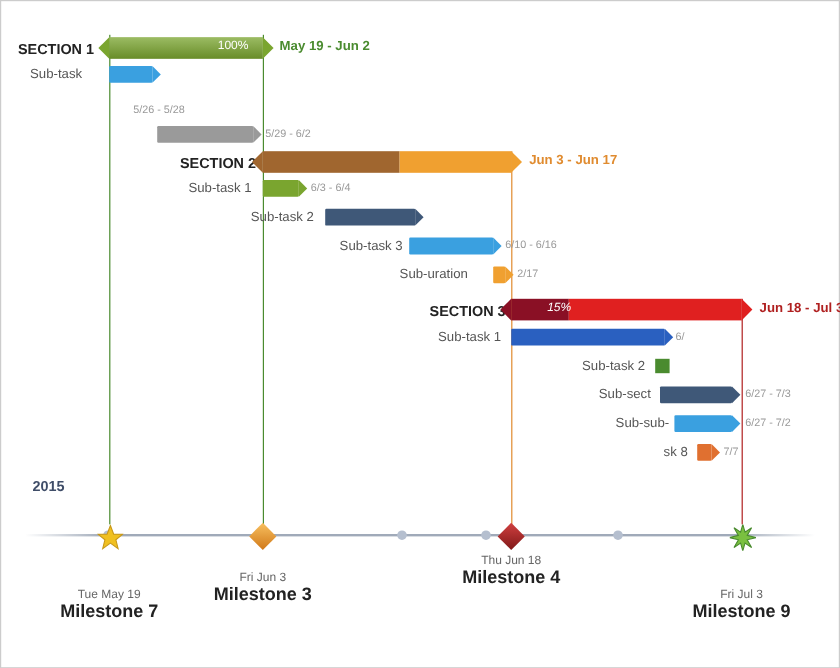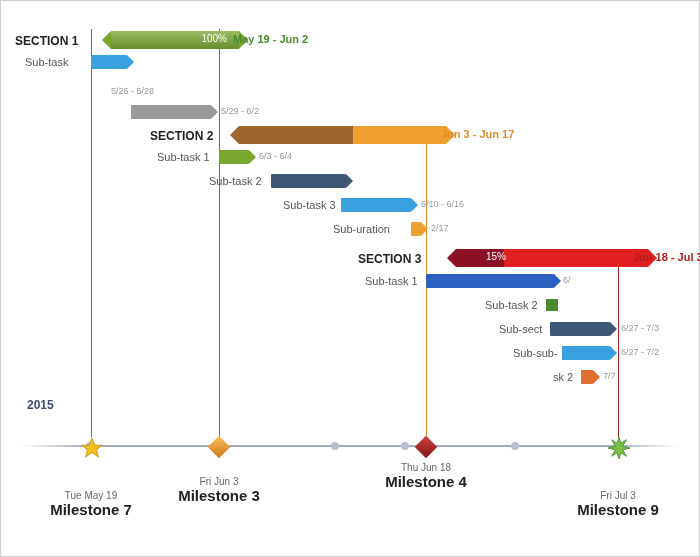--- a/index.html
+++ b/index.html
@@ -6,21 +6,21 @@
   body { font-family: Arial, sans-serif; background: #fff; width: 700px; height: 557px; position: relative; overflow: hidden; }
   .chart { position: relative; width: 700px; height: 557px; border: 1px solid #ccc; }
   
   
   .vline { position: absolute; top: 28px; width: 1px; height: 408px; }
   .vline.green { background: #4a8b2f; }
   .vline.orange { background: #e08b2f; }
   .vline.red { background: #b02020; }
   
   
-  .sbar { position: absolute; height: 18px; margin-left: 20px; }
+  .sbar { position: absolute; height: 18px; }
   .arrow-bar {
     position: relative; height: 18px;
     background: linear-gradient(to bottom, rgba(255,255,255,0.25), rgba(0,0,0,0.15));
   }
   .arrow-bar::before, .arrow-bar::after {
     content: ""; position: absolute; top: 0; width: 0; height: 0;
     border-top: 9px solid transparent; border-bottom: 9px solid transparent;
   }
   .arrow-bar.left::before { left: -9px; border-right: 9px solid currentColor; }
   .arrow-bar.right::after { right: -9px; border-left: 9px solid currentColor; }
@@ -100,21 +100,21 @@
 
   <div class="label" style="left:282px; top:198px">Sub-task 3</div>
   <div class="bar bar-arrow" style="left:340px; top:197px; width:70px; background:#3aa0e0; color:#3aa0e0"></div>
   <div class="label small" style="left:420px; top:198px">6/10 - 6/16</div>
 
   <div class="label" style="left:332px; top:222px">Sub-uration</div>
   <div class="bar bar-arrow" style="left:410px; top:221px; width:10px; background:#f0a030; color:#f0a030"></div>
   <div class="label small" style="left:430px; top:222px">2/17</div>
 
   <div class="label bold" style="left:357px; top:251px">SECTION 3</div>
-  <div class="sbar" style="left:435px; top:248px; width:192px;">
+  <div class="sbar" style="left:425px; top:248px; width:192px;font-style:italic;">
     <div style="position:absolute; left:0; width:25%; height:18px; background:#8a1025"></div>
     <div style="position:absolute; left:25%; right:0; height:18px; background:#e02020"></div>
     <div class="arrow-bar left" style="color:#8a1025; position:absolute; left:0; width:0"></div>
     <div class="arrow-bar right" style="color:#e02020; position:absolute; right:0; width:0"></div>
     <span class="label" style="left:30px; top:2px; color:#fff; font-size:10px">15%</span>
   </div>
   <div class="label date" style="left:632px; top:250px; color:#b02020">Jun 18 - Jul 3</div>
 
   <div class="label" style="left:364px; top:274px">Sub-task 1</div>
   <div class="bar bar-arrow" style="left:425px; top:273px; width:128px; background:#2a60c0; color:#2a60c0"></div>
@@ -124,21 +124,21 @@
   <div class="sq" style="left:545px; top:298px; background:#4a8b2f"></div>
 
   <div class="label" style="left:498px; top:322px">Sub-sect</div>
   <div class="bar bar-arrow" style="left:549px; top:321px; width:60px; background:#3f5878; color:#3f5878"></div>
   <div class="label small" style="left:620px; top:322px">6/27 - 7/3</div>
 
   <div class="label" style="left:512px; top:346px">Sub-sub-</div>
   <div class="bar bar-arrow" style="left:561px; top:345px; width:48px; background:#3aa0e0; color:#3aa0e0"></div>
   <div class="label small" style="left:620px; top:346px">6/27 - 7/2</div>
 
-  <div class="label" style="left:552px; top:370px">sk 2</div>
+  <div class="label" style="left:552px; top:370px">sk 8</div>
   <div class="bar bar-arrow" style="left:580px; top:369px; width:12px; background:#e07030; color:#e07030"></div>
   <div class="label small" style="left:602px; top:370px">7/7</div>
 
   <div class="year">2015</div>
 
   <div class="subaxis">
     <div class="dot" style="left:65px"></div>
     <div class="dot" style="left:195px"></div>
     <div class="dot" style="left:310px"></div>
     <div class="dot" style="left:380px"></div>

